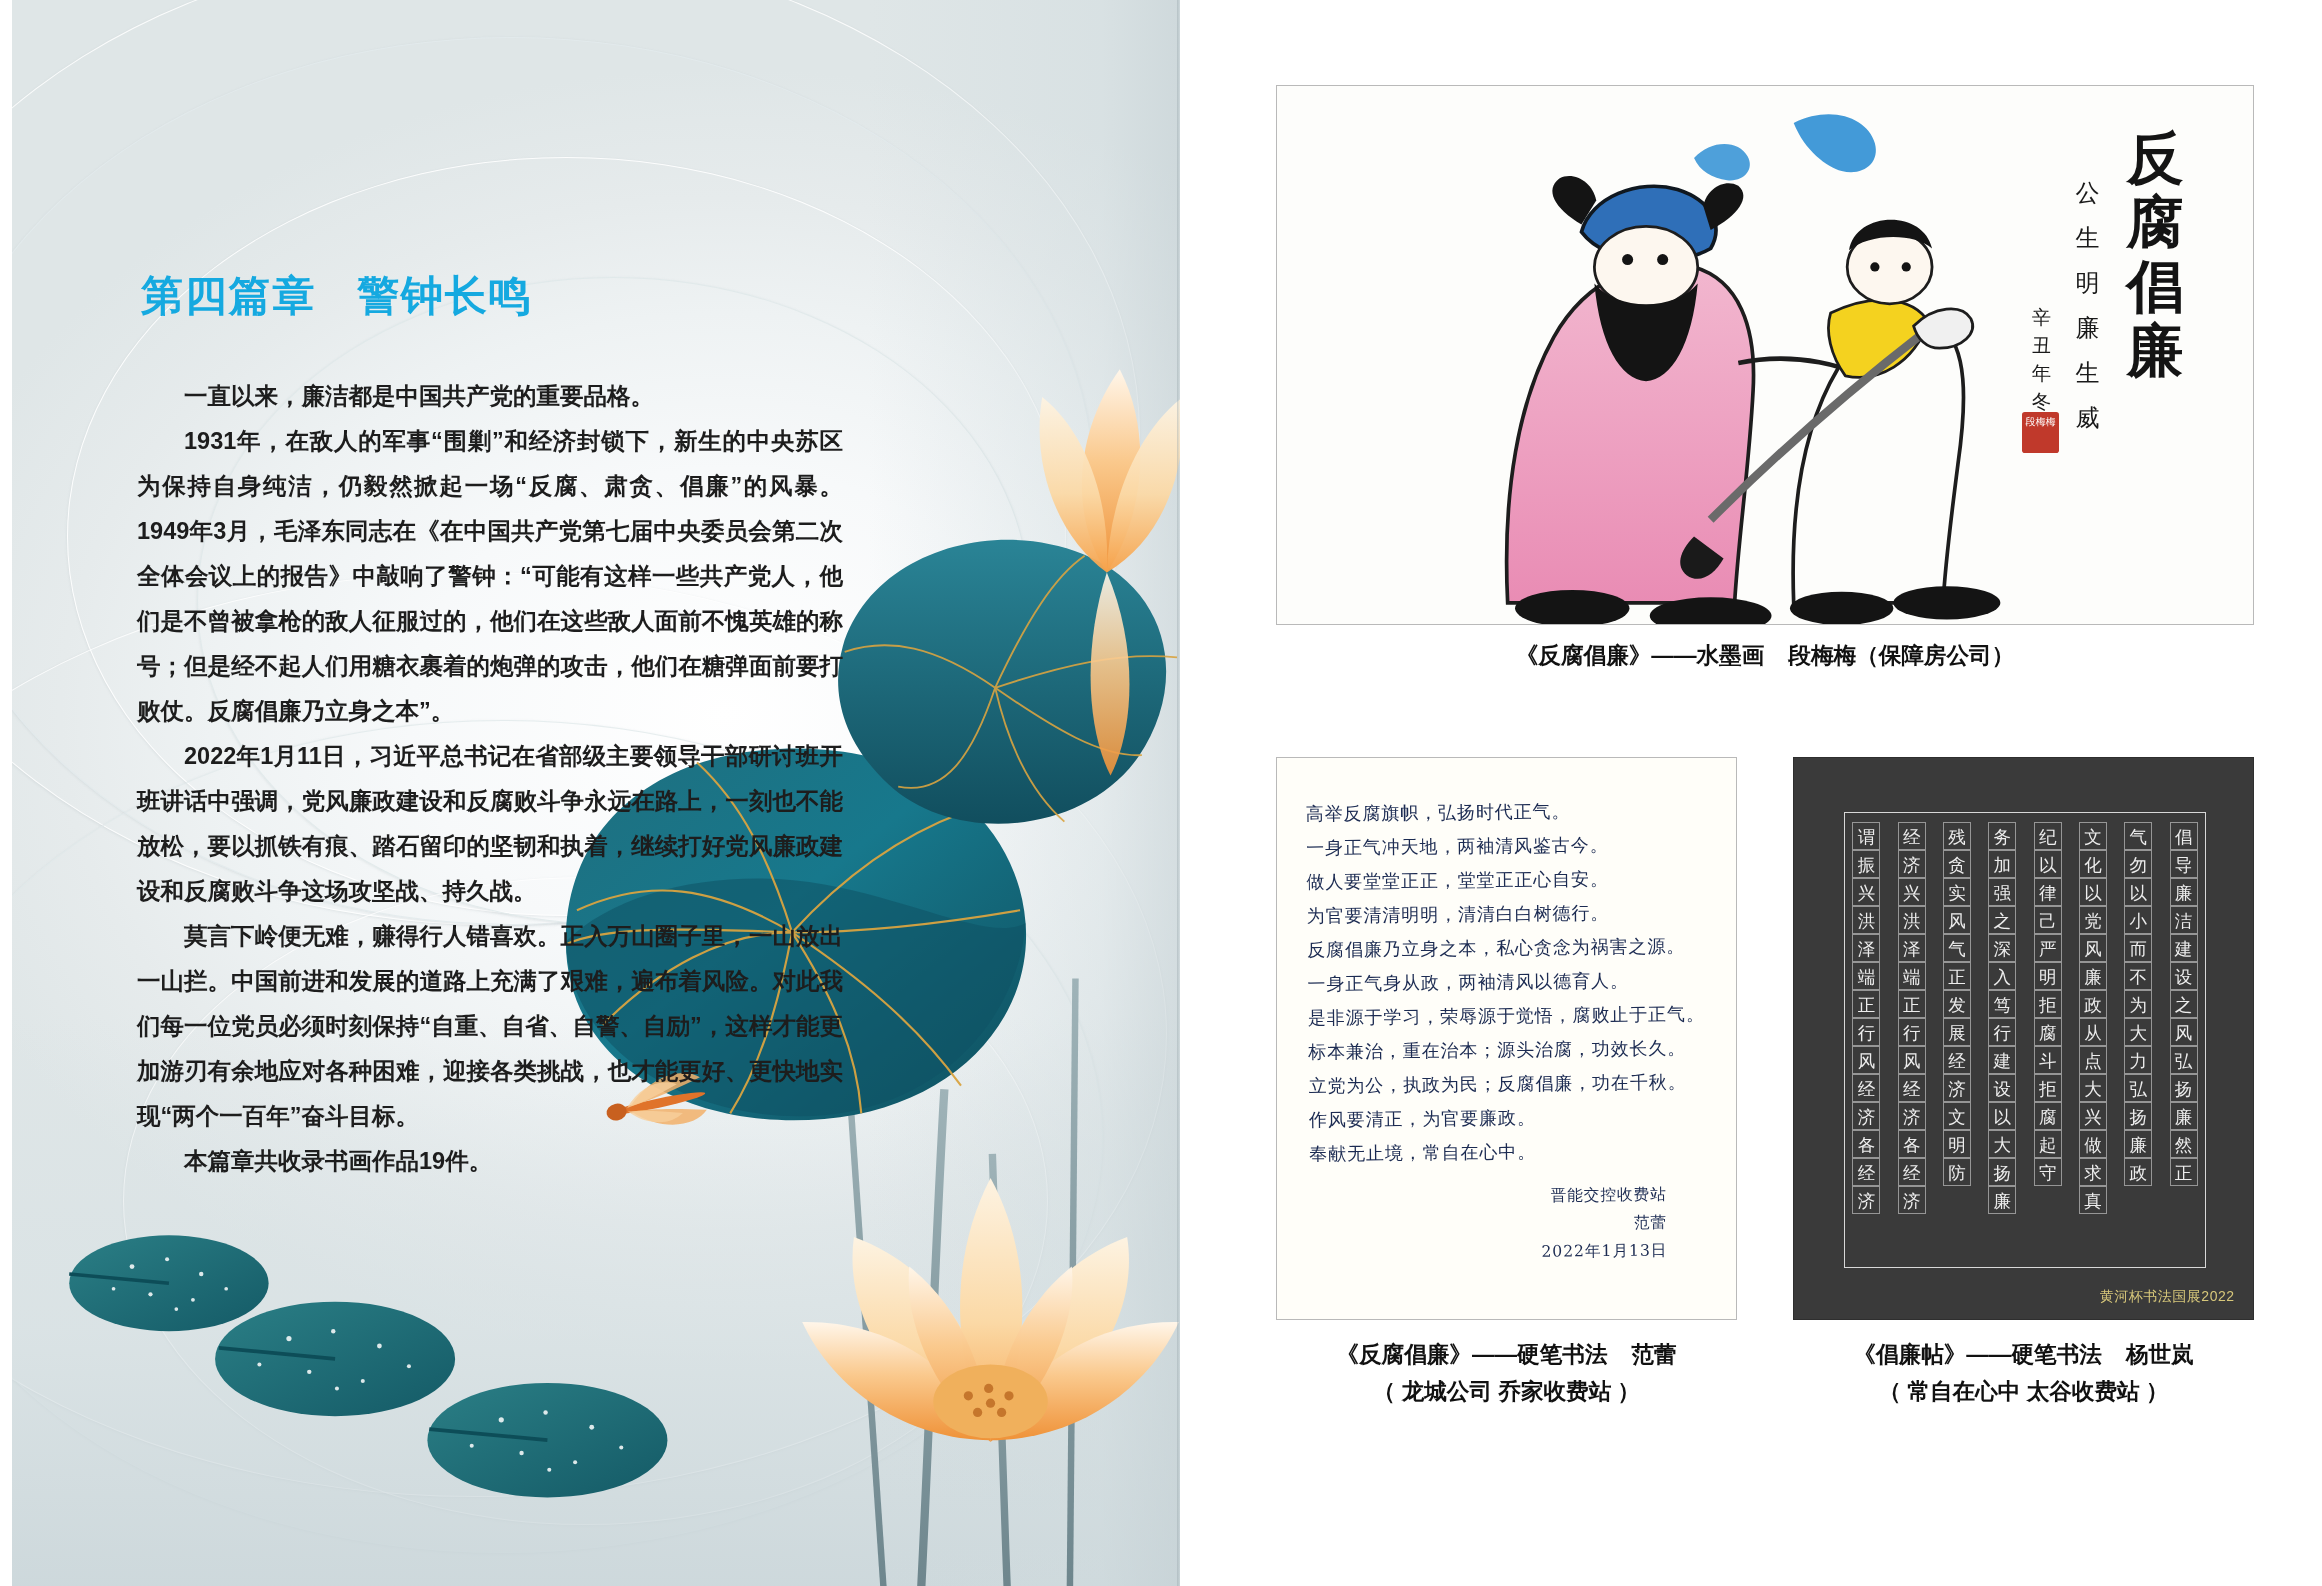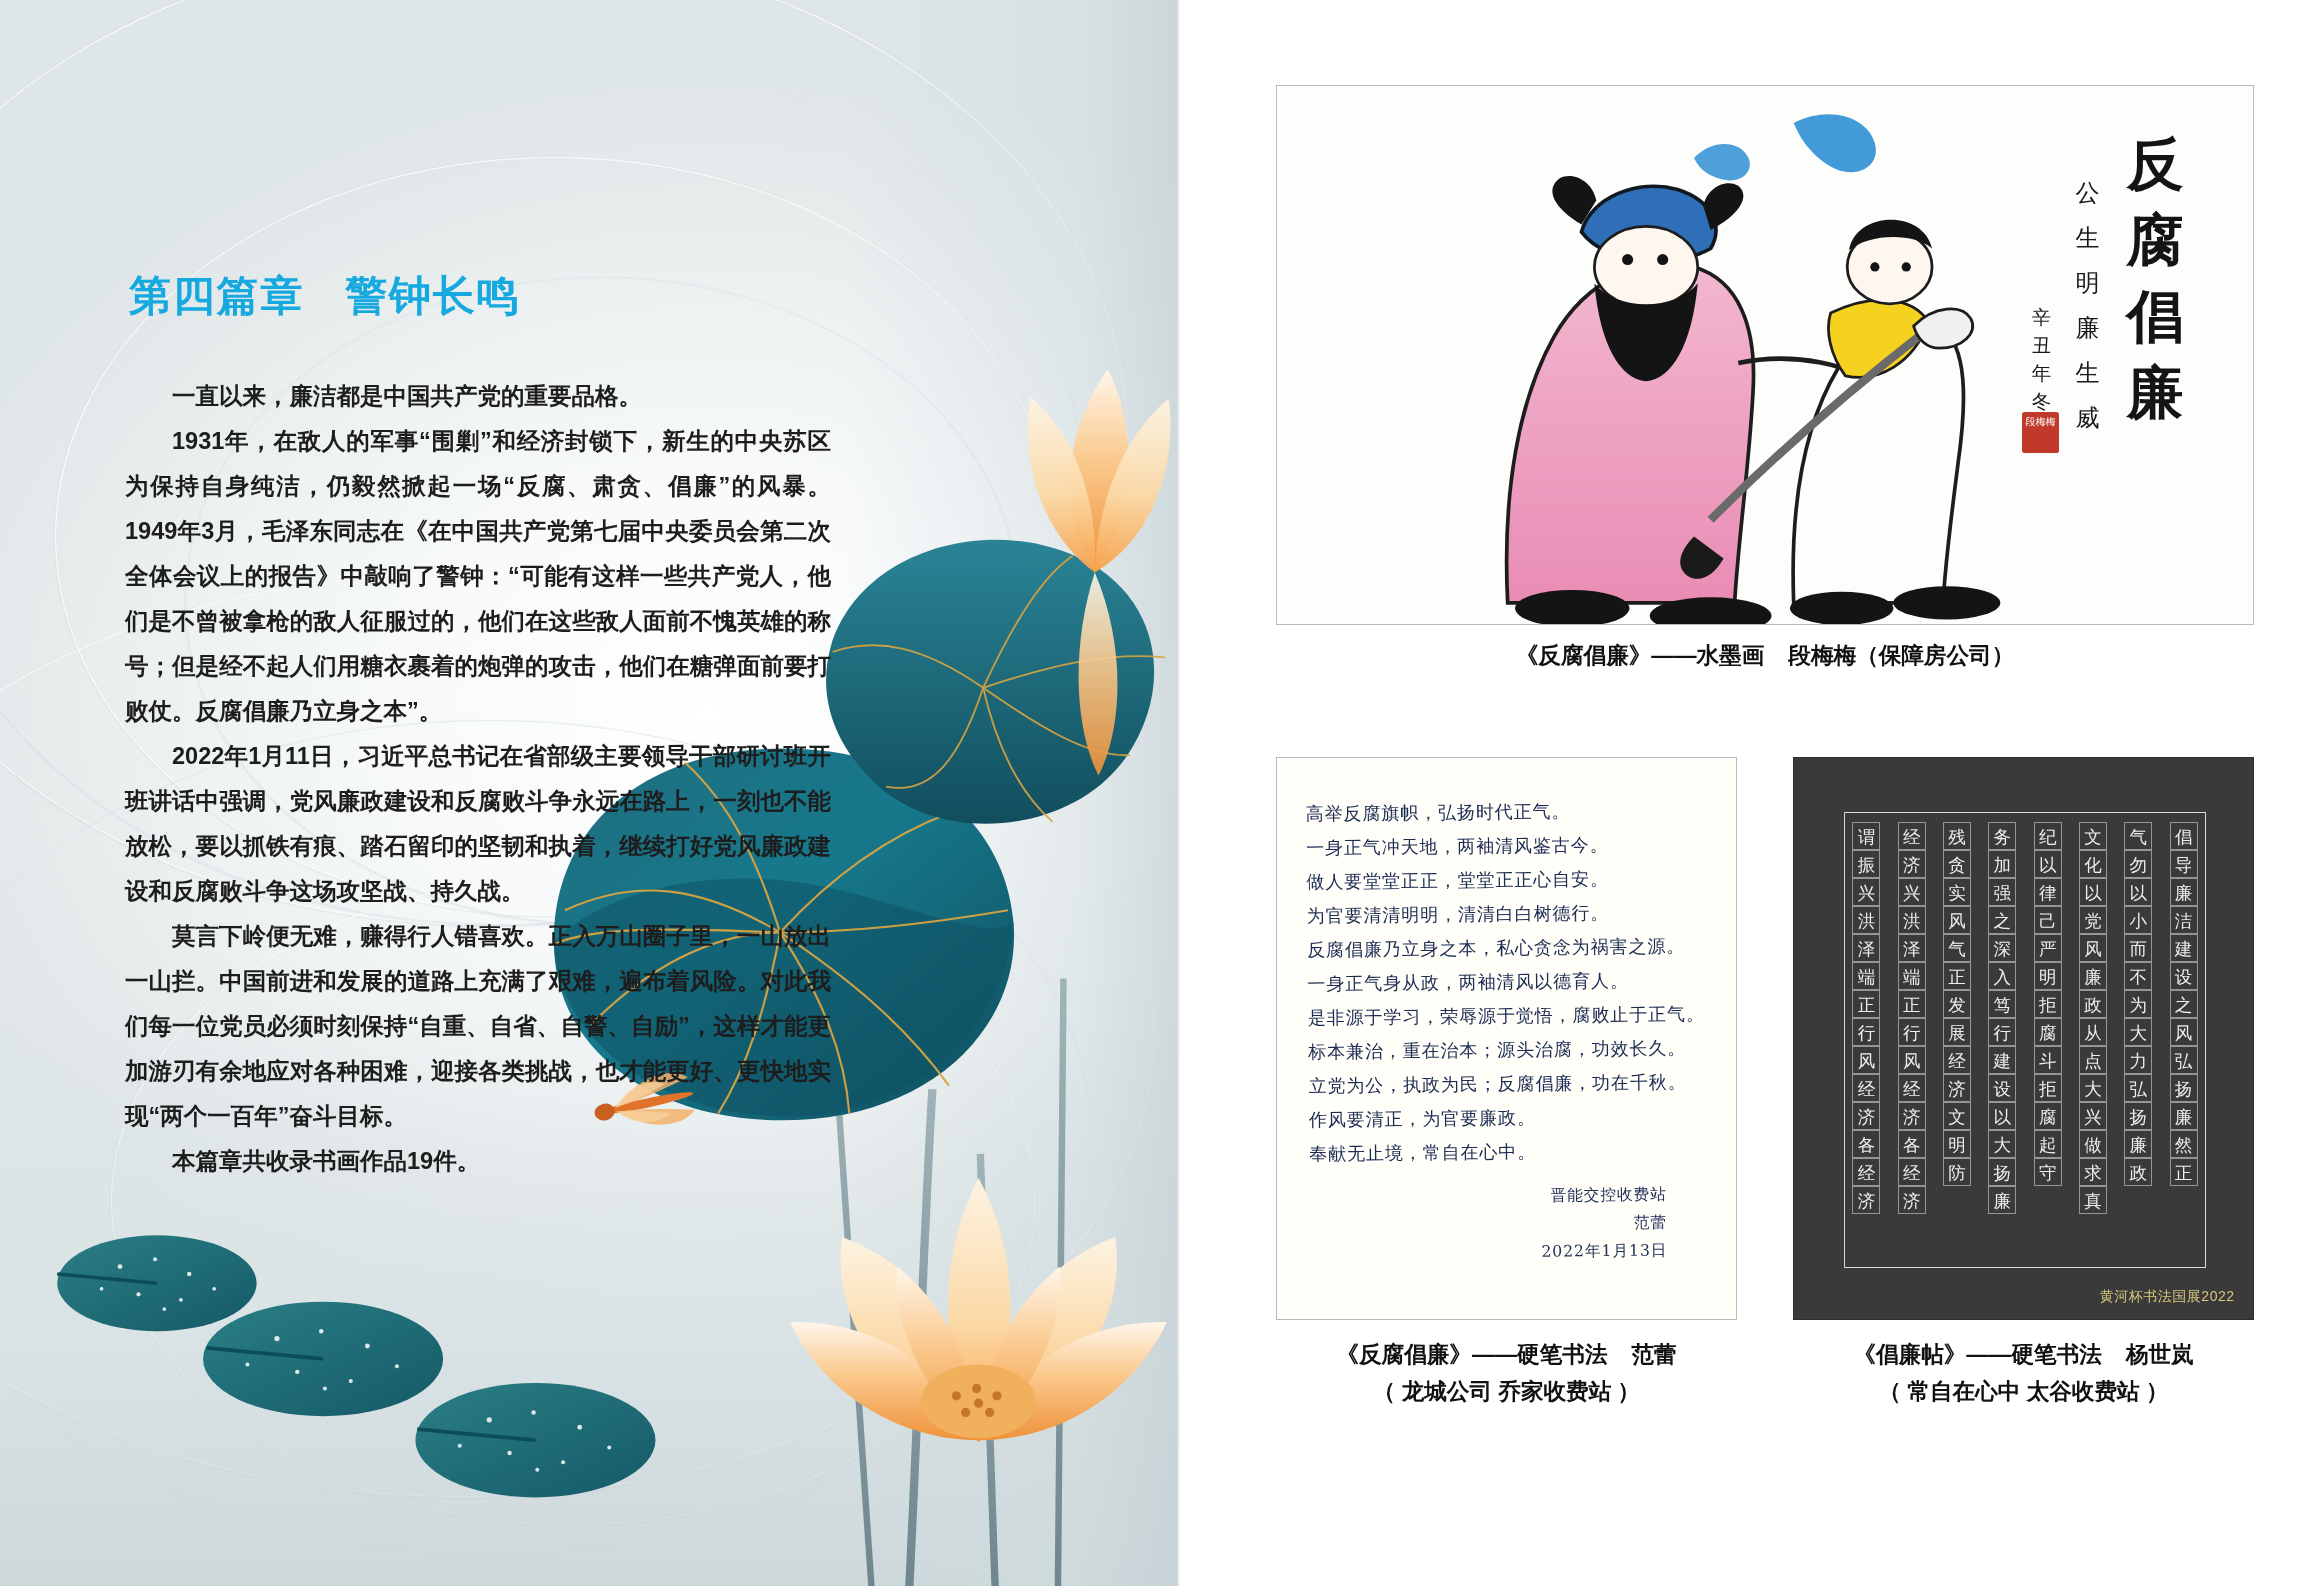--- a/index.html
+++ b/index.html
@@ -11,26 +11,27 @@
     width: 2322px;
     height: 1587px;
     position: relative;
     overflow: hidden;
     font-family: "Liberation Sans", sans-serif;
   }
 
   
   .left-page {
     position: absolute;
-    left: 0; top: 0;
+    left: 12px; top: 0;
     width: 1177px;
     height: 1587px;
     overflow: hidden;
     background:
       radial-gradient(ellipse 831px 646px at 60% 45%, #ffffff 0%, #f7f9fa 38%, #eef2f3 62%, #e6ebec 80%, #dfe6e7 100%);
+    padding-left: 12px;
   }
   
   .ripple {
     position: absolute;
     border-radius: 50%;
     border: 1.8px solid rgba(255,255,255,0.75);
     box-shadow: 0 0.9px 2.8px rgba(150,165,170,0.22);
     pointer-events: none;
   }
   .r1 { left: -166px; top: -55px;  width: 1292px; height: 978px; border-color: rgba(255,255,255,0.85); }
@@ -211,21 +212,21 @@
     position: absolute;
     right: 48px; top: 33px;
     width: 222px; height: 461px;
   }
   .calli-big {
     position: absolute;
     right: 5.5px; top: 7.4px;
     width: 89px;
     font-family: "DejaVu Serif", serif;
     font-size: 57px;
-    line-height: 76px;
+    line-height: 64px;
     color: #141414;
     text-align: center;
     font-weight: bold;
   }
   .calli-small {
     position: absolute;
     right: 98px; top: 52px;
     width: 39px;
     font-family: "DejaVu Serif", serif;
     font-size: 24px;

